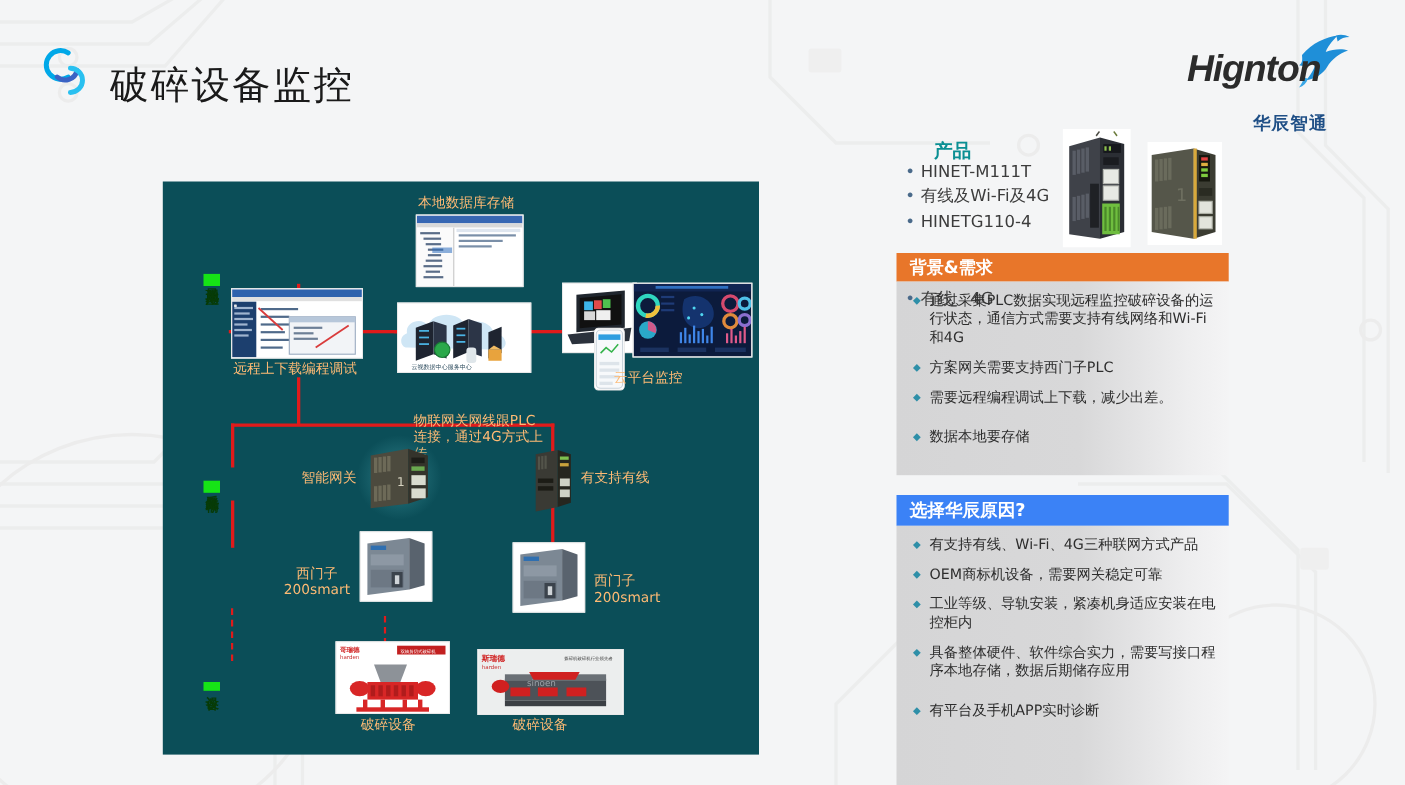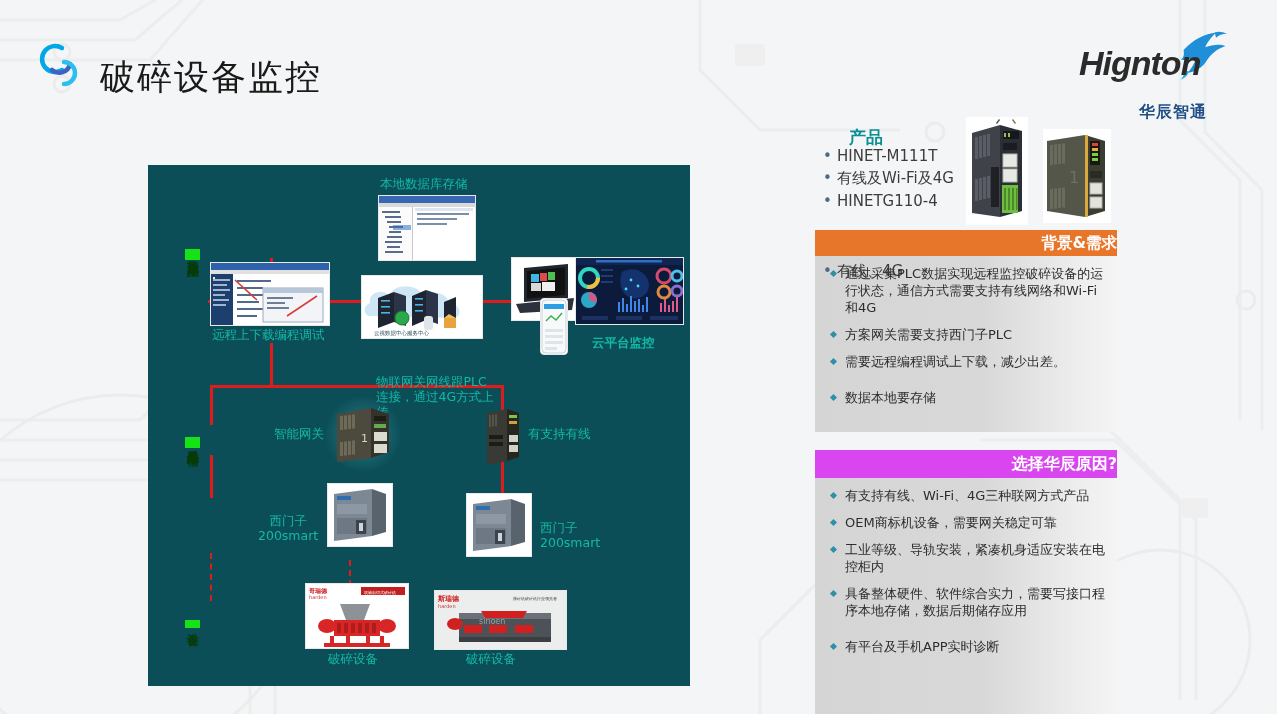--- a/index.html
+++ b/index.html
@@ -17,40 +17,40 @@
     letter-spacing:2px;font-family:"DejaVu Serif","Liberation Serif",serif;font-weight:400;white-space:nowrap;}
   #brand-logo{position:absolute;right:38px;top:24px;width:160px;height:74px;}
   #brand-wordmark{position:absolute;left:0;top:20px;font-size:34px;font-weight:bold;font-style:italic;
     color:#2b2b2b;letter-spacing:-1px;font-family:"Liberation Sans",sans-serif;}
   #brand-sub{position:absolute;left:60px;top:54px;font-size:16px;color:#1f4f86;letter-spacing:1px;font-weight:bold;margin-top:24px;}
   
   #diagram{position:absolute;left:148px;top:165px;width:542px;height:521px;background:#0b4e58;z-index:4;}
   .vlabel{position:absolute;background:#16e316;color:#073b07;font-size:12px;line-height:13px;
     writing-mode:vertical-rl;text-orientation:upright;padding:3px 1px;font-weight:bold;
     font-family:"DejaVu Sans",sans-serif;letter-spacing:1px;}
-  .dtext{position:absolute;color:#14b8a6;font-size:12.5px;line-height:15px;
+  .dtext{position:absolute;color:#fdba74;font-size:12.5px;line-height:15px;
     font-family:"DejaVu Sans",sans-serif;white-space:pre-line;}
   .shot{position:absolute;background:#fff;border:1px solid #e8e8e8;overflow:hidden;}
   .wline{position:absolute;background:#e01b1b;}
   .dashline{position:absolute;border-left:2px dashed #e01b1b;}
   
   .win-tb{height:7px;background:#2a5fa8;}
   .win-mb{height:4px;background:#d9d9d9;}
   .win-body{background:#fff;position:relative;}
   
   #right-col{position:absolute;left:815px;top:112px;width:302px;z-index:5;}
   #product-block{position:relative;height:118px;}
   #product-title{position:absolute;left:34px;top:14px;font-size:17px;font-weight:bold;color:#0a8f93;
     font-family:"DejaVu Sans",sans-serif;}
   .p-item{position:absolute;left:8px;font-size:15px;color:#3c3c3c;font-family:"DejaVu Sans",sans-serif;white-space:nowrap;}
   .p-dot{display:inline-block;width:14px;color:#4a6a8a;}
   #dev1{position:absolute;left:151px;top:5px;width:62px;height:108px;}
   #dev2{position:absolute;left:228px;top:17px;width:68px;height:94px;}
   .sec-head{height:26px;line-height:26px;padding-left:12px;color:#fff;font-size:15.5px;font-weight:bold;
-    font-family:"DejaVu Sans",sans-serif;text-align:right;}
+    font-family:"DejaVu Sans",sans-serif;}
   .sec-body{background:linear-gradient(to right,#d5d5d6 0%,#d8d8d9 55%,#eeeeef 88%,#f4f4f5 100%);
     padding:9px 10px 10px 8px;}
   .bullet{position:relative;padding-left:22px;margin-bottom:10px;font-size:13px;line-height:17px;
     color:#2d2d2d;font-family:"DejaVu Sans",sans-serif;}
   .bullet:last-child{margin-bottom:2px;margin-top:19px;}
   .bullet::before{content:"";position:absolute;left:8px;top:6px;width:5px;height:5px;background:#2e8fa8;
     transform:rotate(45deg);}
 </style>
 </head>
 <body>
@@ -290,21 +290,21 @@
           <rect x="96" y="43" width="2" height="11"></rect>
         <rect x="100" y="39" width="2" height="15"></rect>
         </g>
       <g fill="#1b3260">
           <rect x="6" y="58" width="26" height="4"></rect>
           <rect x="40" y="58" width="26" height="4"></rect>
         <rect x="74" y="58" width="28" height="4"></rect>
         </g>
     </svg>
   </div>
-  <div class="dtext" style="left:444px;top:170px;font-weight:bold;">云平台监控</div>
+  <div class="dtext" style="left:410px;top:170px;">云平台监控</div>
 
   <div class="dtext" style="left:228px;top:209px;width:122px;">物联网关网线跟PLC连接，通过4G方式上传</div>
 
   <div style="position:absolute;left:183px;top:237px;width:64px;height:64px;">
     <div style="position:absolute;inset:-8px;border-radius:50%;background:radial-gradient(circle,#2f7f88 0%,rgba(11,78,88,0) 68%);"></div>
     <svg viewBox="0 0 64 64" style="position:relative;width:100%;height:100%;">
       <path d="M6 12 L40 6 L40 56 L6 60 Z" fill="#4c4a3e"></path>
       <path d="M40 6 L58 12 L58 50 L40 56 Z" fill="#34332b"></path>
       <g fill="#6d6a58">
           <rect x="9" y="14" width="3" height="14"></rect>
@@ -508,21 +508,21 @@
       <div class="bullet">通过采集PLC数据实现远程监控破碎设备的运行状态，通信方式需要支持有线网络和Wi-Fi和4G</div>
       <div class="bullet">方案网关需要支持西门子PLC</div>
       <div class="bullet">需要远程编程调试上下载，减少出差。</div>
       <div class="bullet">数据本地要存储</div>
     </div>
   </div>
 
   <div style="height:18px;"></div>
 
   <div>
-    <div class="sec-head" style="background:#d946ef;height:28px;line-height:28px;font-size:16px;">选择华辰原因?</div>
+    <div class="sec-head" style="background:#3b82f6;height:28px;line-height:28px;font-size:16px;">选择华辰原因?</div>
     <div class="sec-body" style="height:218px;">
       <div class="bullet">有支持有线、Wi-Fi、4G三种联网方式产品</div>
       <div class="bullet">OEM商标机设备，需要网关稳定可靠</div>
       <div class="bullet">工业等级、导轨安装，紧凑机身适应安装在电控柜内</div>
       <div class="bullet">具备整体硬件、软件综合实力，需要写接口程序本地存储，数据后期储存应用</div>
       <div class="bullet">有平台及手机APP实时诊断</div>
     </div>
   </div>
 </div>
 

